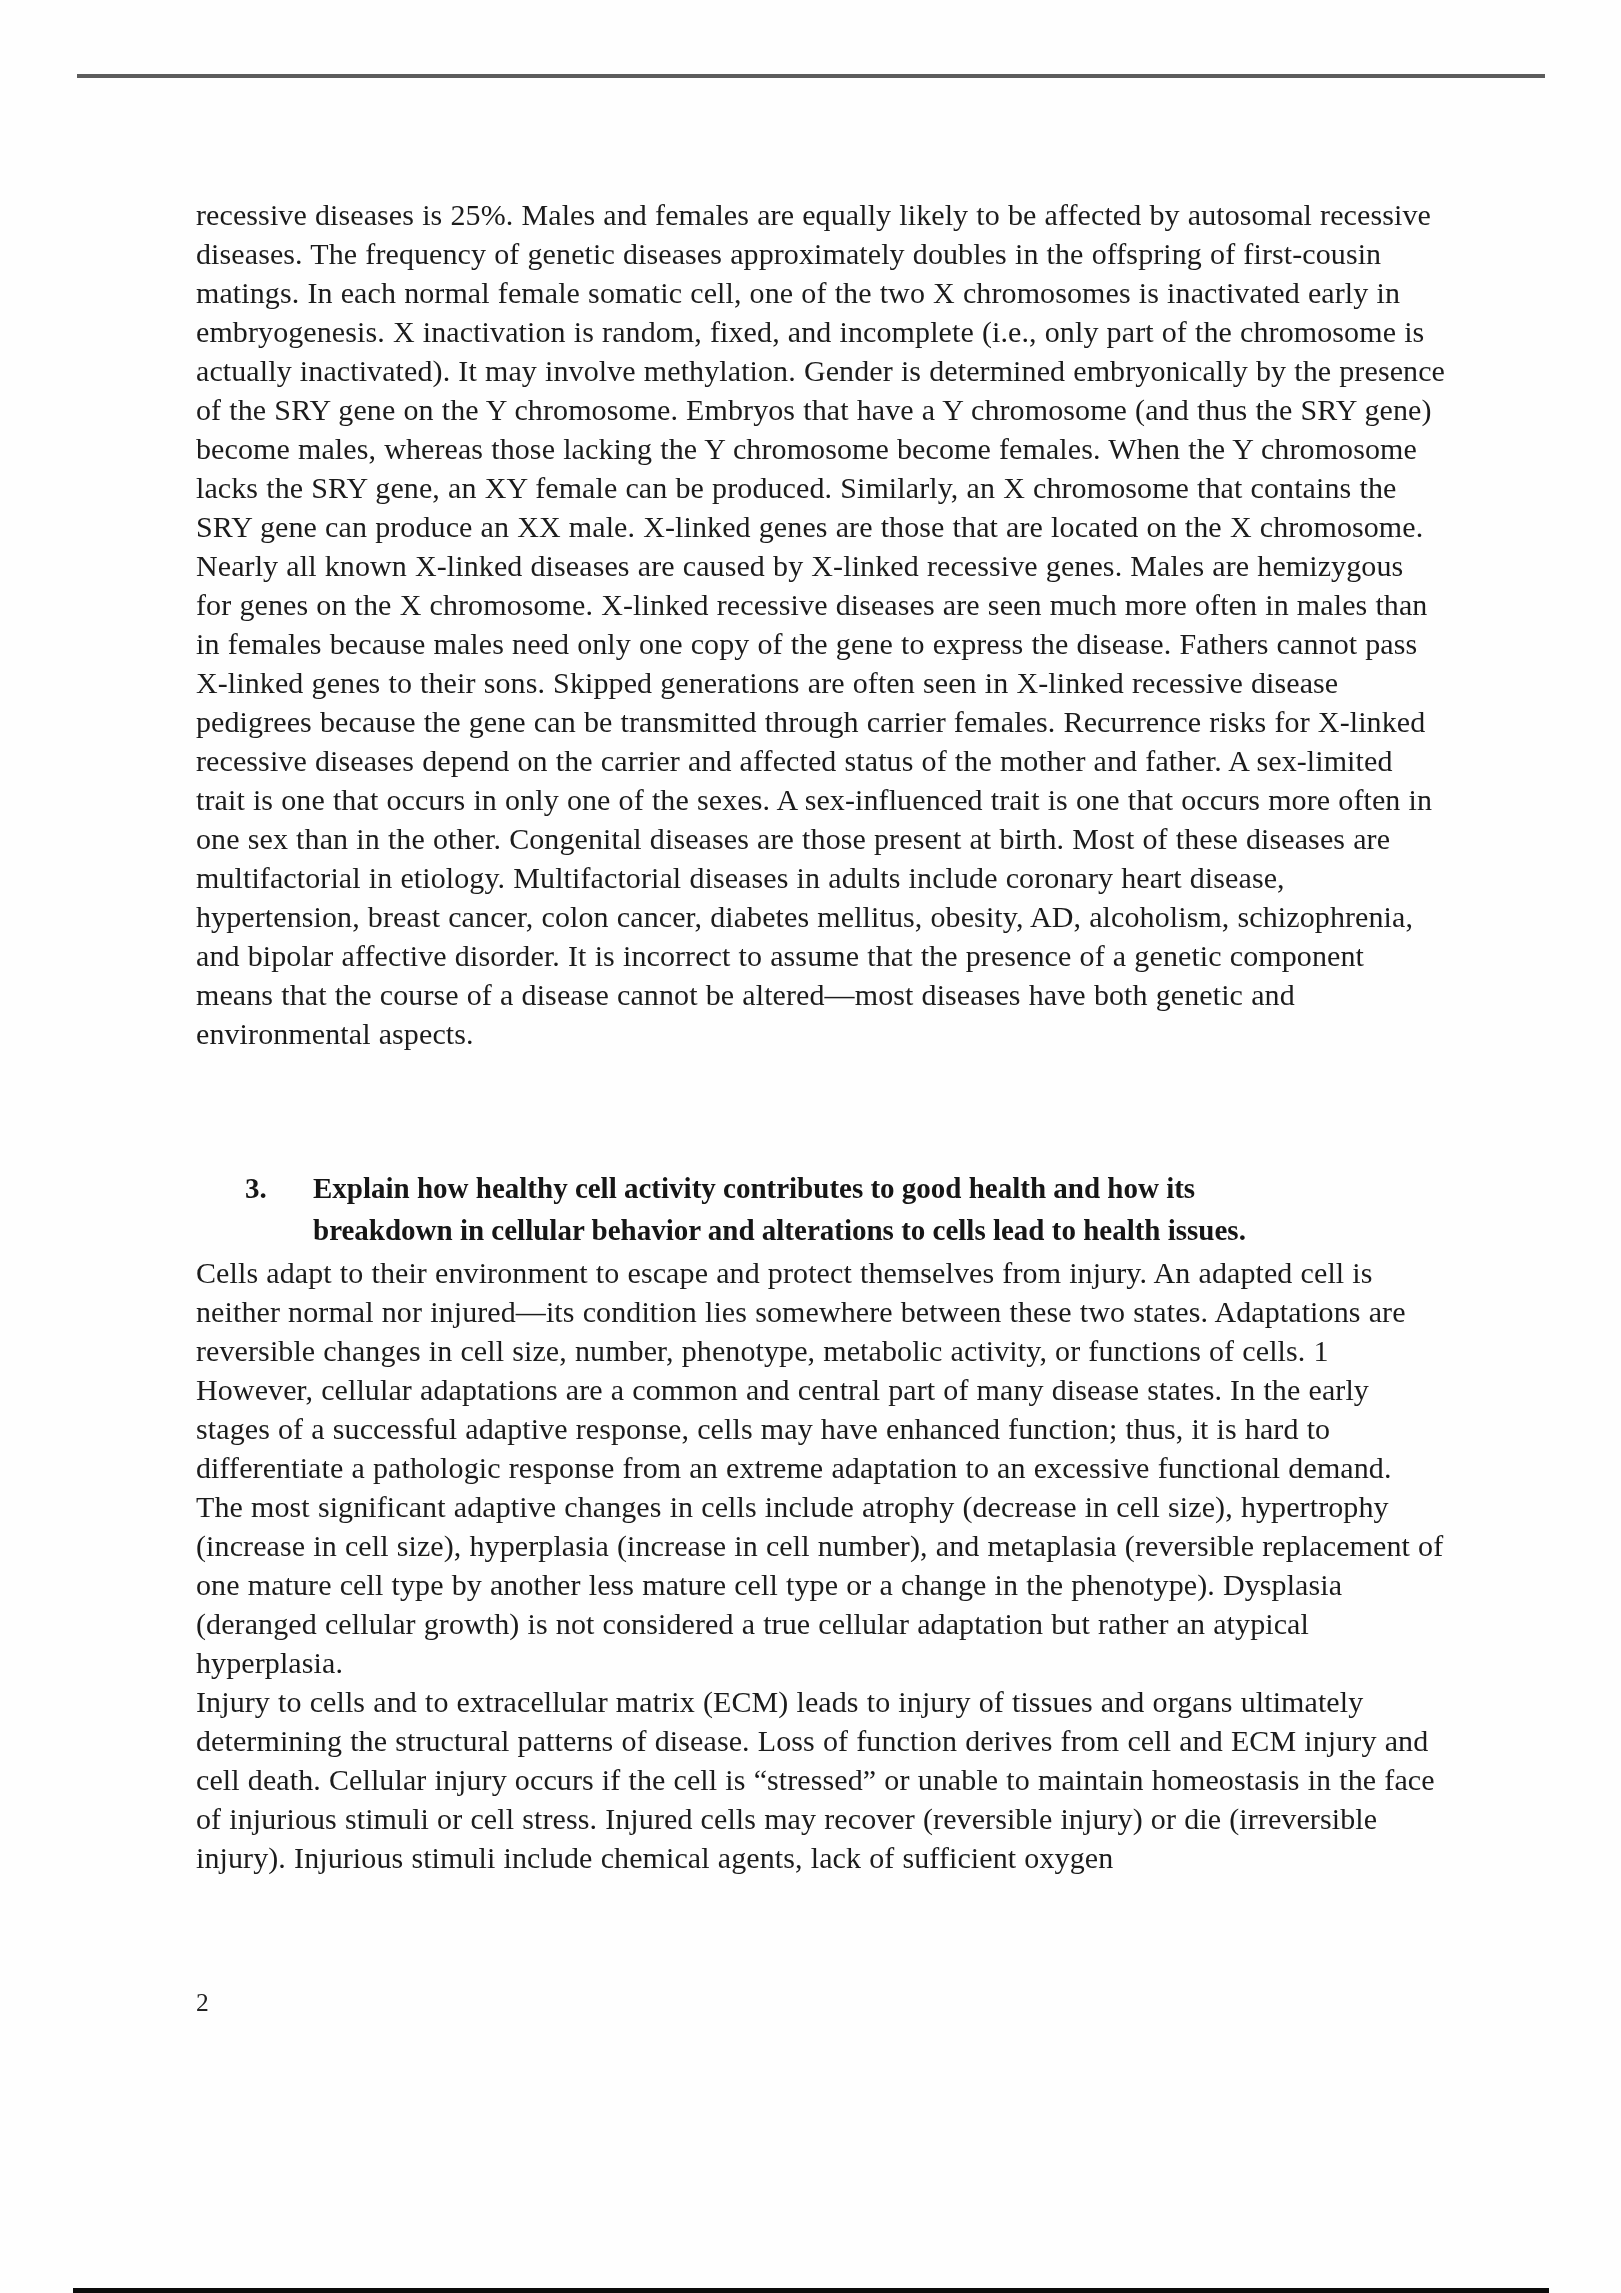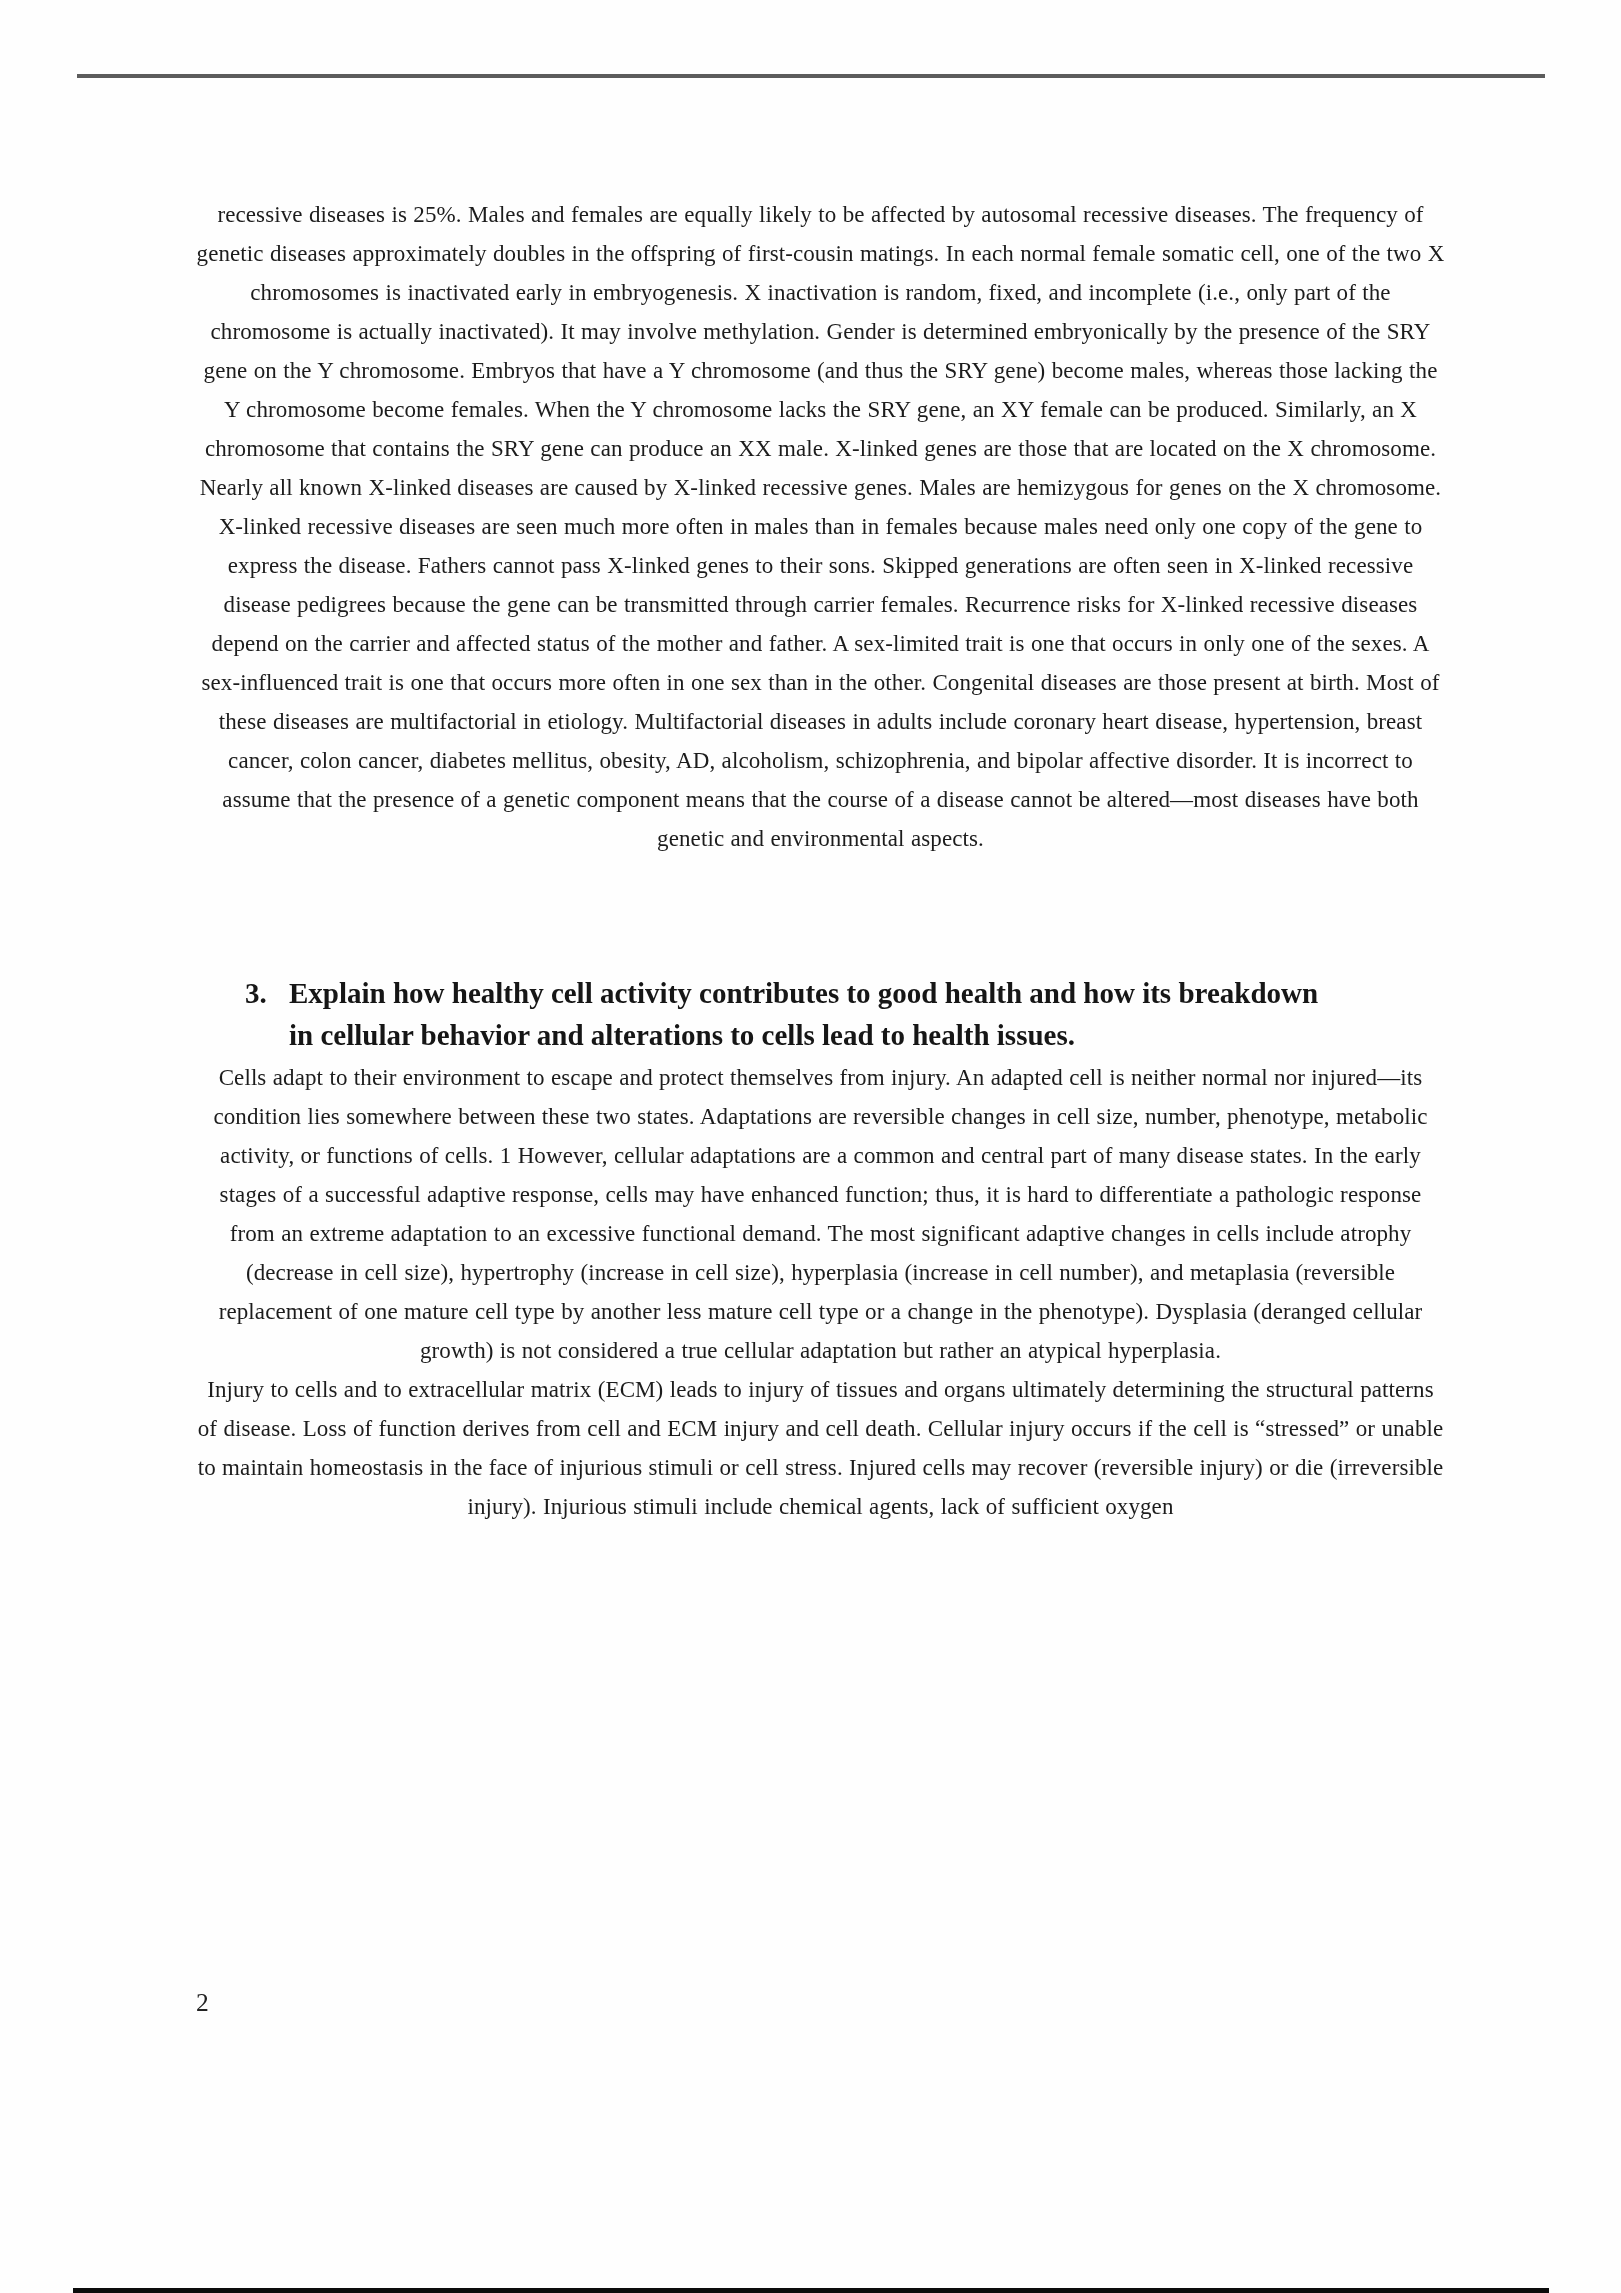--- a/index.html
+++ b/index.html
@@ -25,23 +25,23 @@
     background: #5c5c5c;
   }
   .content {
     position: absolute;
     left: 196px;
     top: 195px;
     width: 1249px;
   }
   .body-par {
     margin: 0;
-    font-size: 23px;
+    font-size: 30px;
     line-height: 39px;
-    text-align: center;
+    text-align: left;
     letter-spacing: 0.1px;
     word-spacing: 0.5px;
   }
   .question-heading {
     display: flex;
     align-items: flex-start;
     margin-top: 114px;
     margin-bottom: 2px;
     font-weight: bold;
     font-size: 29px;
@@ -50,20 +50,21 @@
   }
   .question-number {
     flex: 0 0 auto;
     width: 44px;
     margin-left: 49px;
     text-align: left;
   }
   .question-text {
     flex: 1 1 auto;
     padding-right: 118px;
+    margin-left: 24px;
   }
   .page-number {
     position: absolute;
     left: 196px;
     top: 1988px;
     font-size: 25.5px;
     line-height: 29px;
     color: #222222;
   }
   .bottom-bar {

